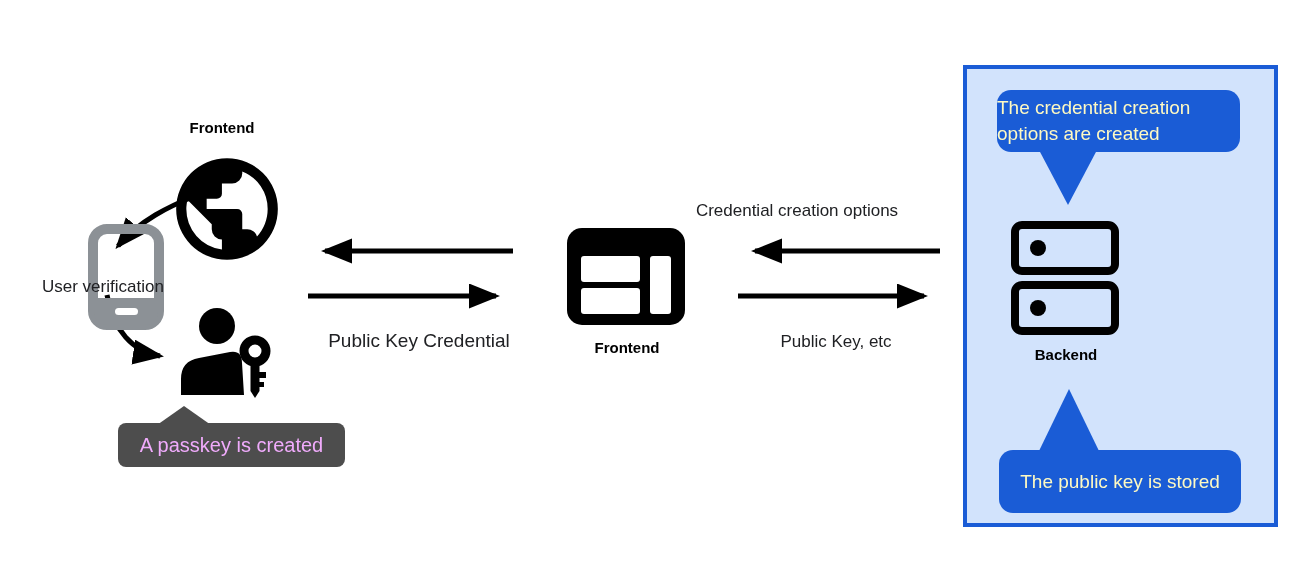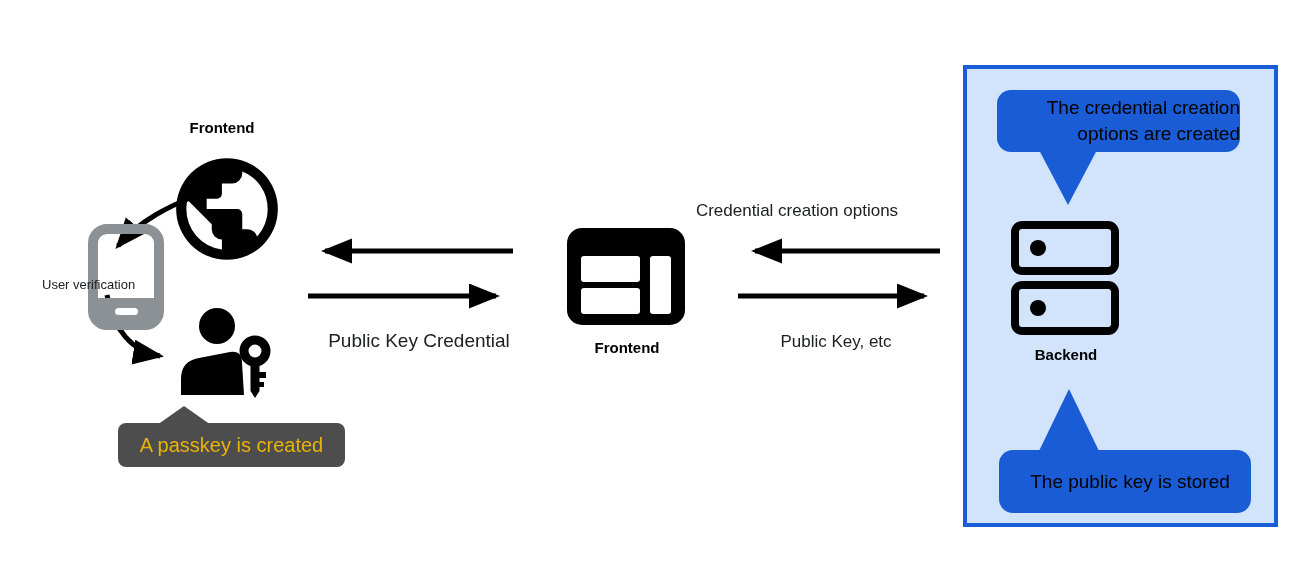--- a/index.html
+++ b/index.html
@@ -29,48 +29,48 @@
 
   
   svg.arrows{position:absolute;left:0;top:0;z-index:2;}
 
   
   .icon{position:absolute;z-index:3;line-height:0;}
 
   
   .lbl{z-index:4;}
   .label-browser{left:222px;top:119px;font-size:15px;}
-  .label-userverif{left:42px;top:277px;font-size:13px;}
+  .label-userverif{left:42px;top:277px;font-size:17px;}
   .label-code{left:435px;top:203px;font-family:"DejaVu Sans Mono","Liberation Mono",monospace;font-size:15.5px;color:#111;}
   .label-pkc{left:419px;top:330px;font-size:19px;}
   .label-frontend{left:627px;top:339px;font-size:15px;}
   .label-cco{left:797px;top:201px;font-size:17px;}
   .label-pke{left:836px;top:332px;font-size:17px;}
   .label-backend{left:1066px;top:346px;font-size:15px;}
 
   
   .dark-bubble{
     position:absolute;left:118px;top:423px;width:227px;height:44px;z-index:4;
-    background:var(--dark-bubble);border-radius:8px;color:#eab308;font-size:20px;
+    background:var(--dark-bubble);border-radius:8px;color:#f0abfc;font-size:20px;
     display:flex;align-items:center;justify-content:center;white-space:nowrap;
   }
   .dark-tail{
     position:absolute;left:157px;top:406px;width:0;height:0;z-index:4;
     border-left:27px solid transparent;border-right:27px solid transparent;
     border-bottom:19px solid var(--dark-bubble);
   }
 
   
   .blue-bubble{
     position:absolute;z-index:4;background:var(--bubble-blue);border-radius:14px;
-    color:#000000;font-size:19px;line-height:26px;text-align:right;
+    color:#fef9c3;font-size:19px;line-height:26px;text-align:left;
     display:flex;align-items:center;justify-content:center;
   }
   .bubble-top{left:997px;top:90px;width:243px;height:62px;}
-  .bubble-bottom{left:999px;top:450px;width:242px;height:63px;padding-left:10px;}
+  .bubble-bottom{left:999px;top:450px;width:242px;height:63px;}
   .bubble-bottom .bubble-text{max-width:200px;}
   .tail-down{
     position:absolute;left:1039px;top:150px;width:0;height:0;z-index:4;
     border-left:29px solid transparent;border-right:29px solid transparent;
     border-top:55px solid var(--bubble-blue);
   }
   .tail-up{
     position:absolute;left:1039px;top:389px;width:0;height:0;z-index:4;
     border-left:30px solid transparent;border-right:30px solid transparent;
     border-bottom:62px solid var(--bubble-blue);

